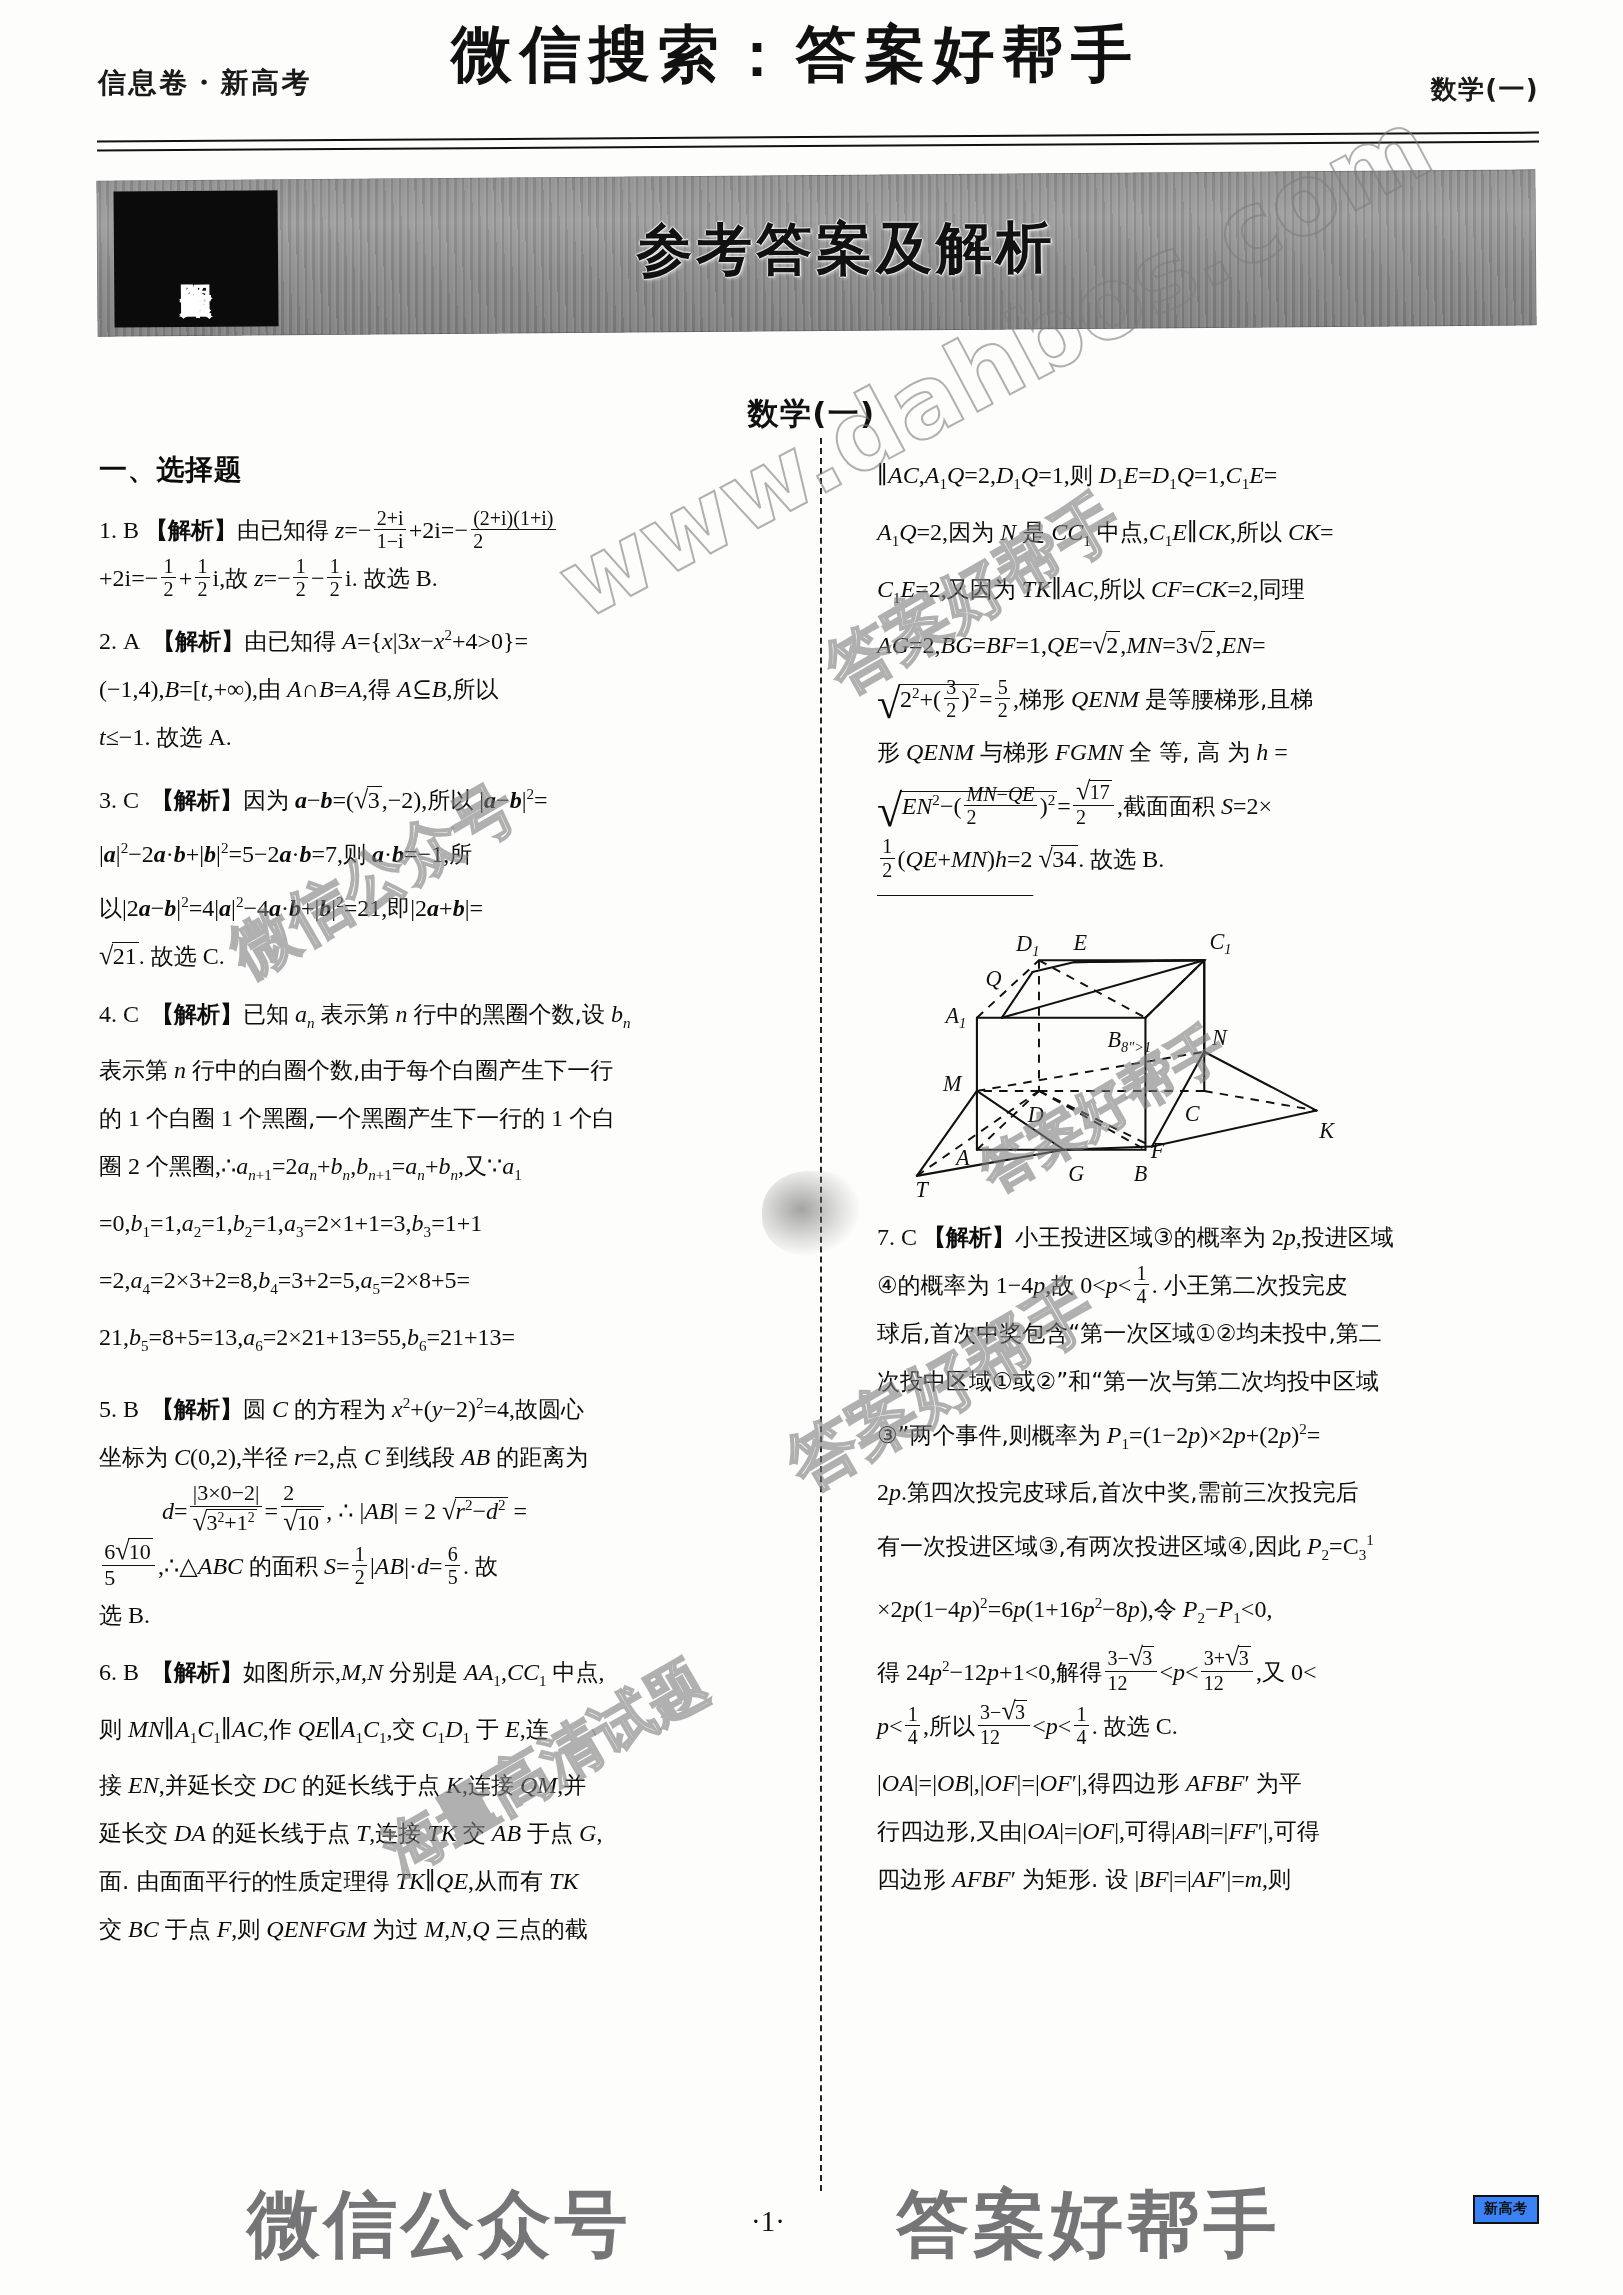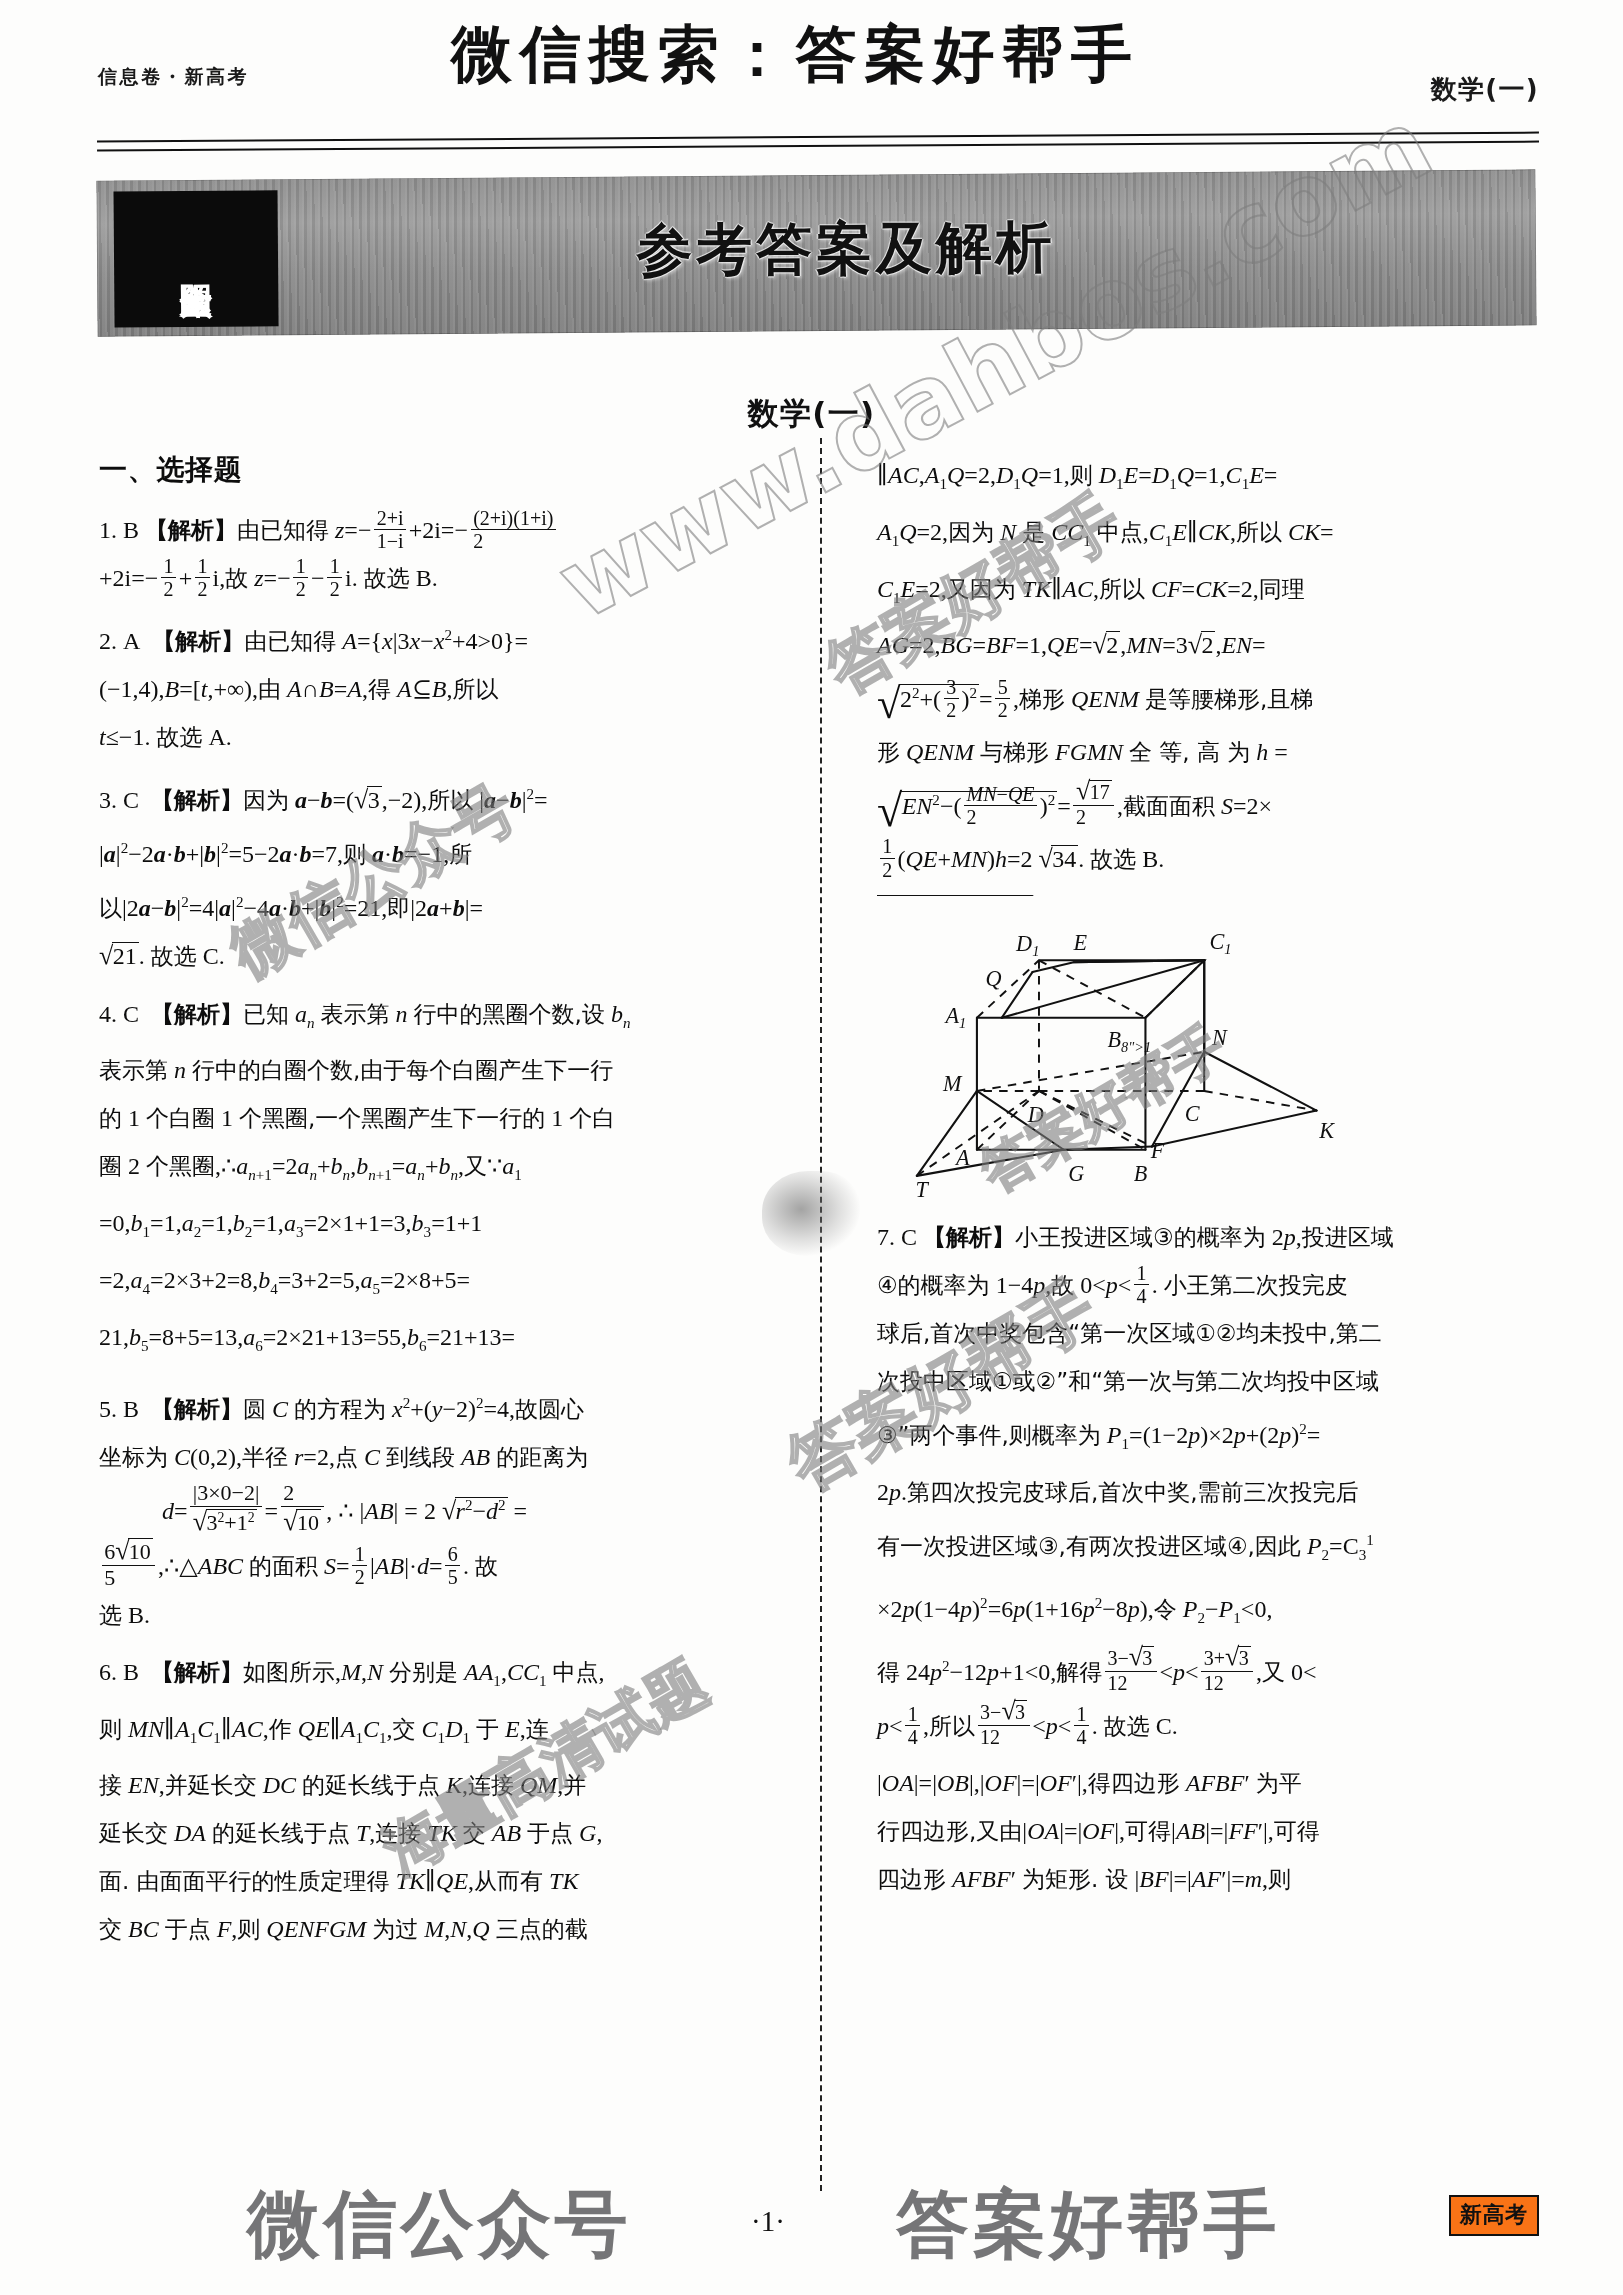--- a/index.html
+++ b/index.html
@@ -11,21 +11,21 @@
     position:relative;
     overflow:hidden;
   }
   .page{position:absolute;inset:0;}
 
   
   .hdr{position:absolute;left:0;top:0;width:1623px;height:152px;}
   .hdr-left{
     position:absolute;left:98px;top:64px;
     font-family:"DejaVu Sans","Liberation Sans",sans-serif;
-    font-weight:bold;font-size:19px;letter-spacing:2.6px;color:#1a1a1a;
+    font-weight:bold;font-size:28px;letter-spacing:2.6px;color:#1a1a1a;
   }
   .hdr-center{
     position:absolute;left:451px;top:14.4px;
     font-family:"DejaVu Sans","Liberation Sans",sans-serif;
     font-weight:bold;font-size:61px;letter-spacing:7.9px;color:#111;
     white-space:nowrap;
   }
   .hdr-right{
     position:absolute;right:84px;top:72px;
     font-family:"DejaVu Sans","Liberation Sans",sans-serif;
@@ -159,22 +159,22 @@
   .foot-l{left:247px;}
   .foot-r{left:896px;}
   .pageno{
     position:absolute;left:751px;top:34px;
     font-size:29px;font-family:"Liberation Serif",serif;color:#111;
   }
   .badge{
     position:absolute;right:84px;top:23.6px;
     border:2.6px solid #111;padding:3.9px 9.2px;
     font-family:"DejaVu Sans","Liberation Sans",sans-serif;
-    font-weight:bold;font-size:22px;letter-spacing:0.7px;color:#111;
-    background:#f97316;
+    font-weight:bold;font-size:14px;letter-spacing:0.7px;color:#111;
+    background:#3b82f6;
   }
   .smudge{
     position:absolute;left:762px;top:1171px;width:98px;height:85px;
     background:radial-gradient(ellipse at 40% 45%, rgba(90,90,90,.55) 0%, rgba(150,150,150,.30) 45%, rgba(255,255,255,0) 72%);
     border-radius:50% 42% 58% 48%;
     pointer-events:none;
   }
 </style>
 </head>
 <body>

